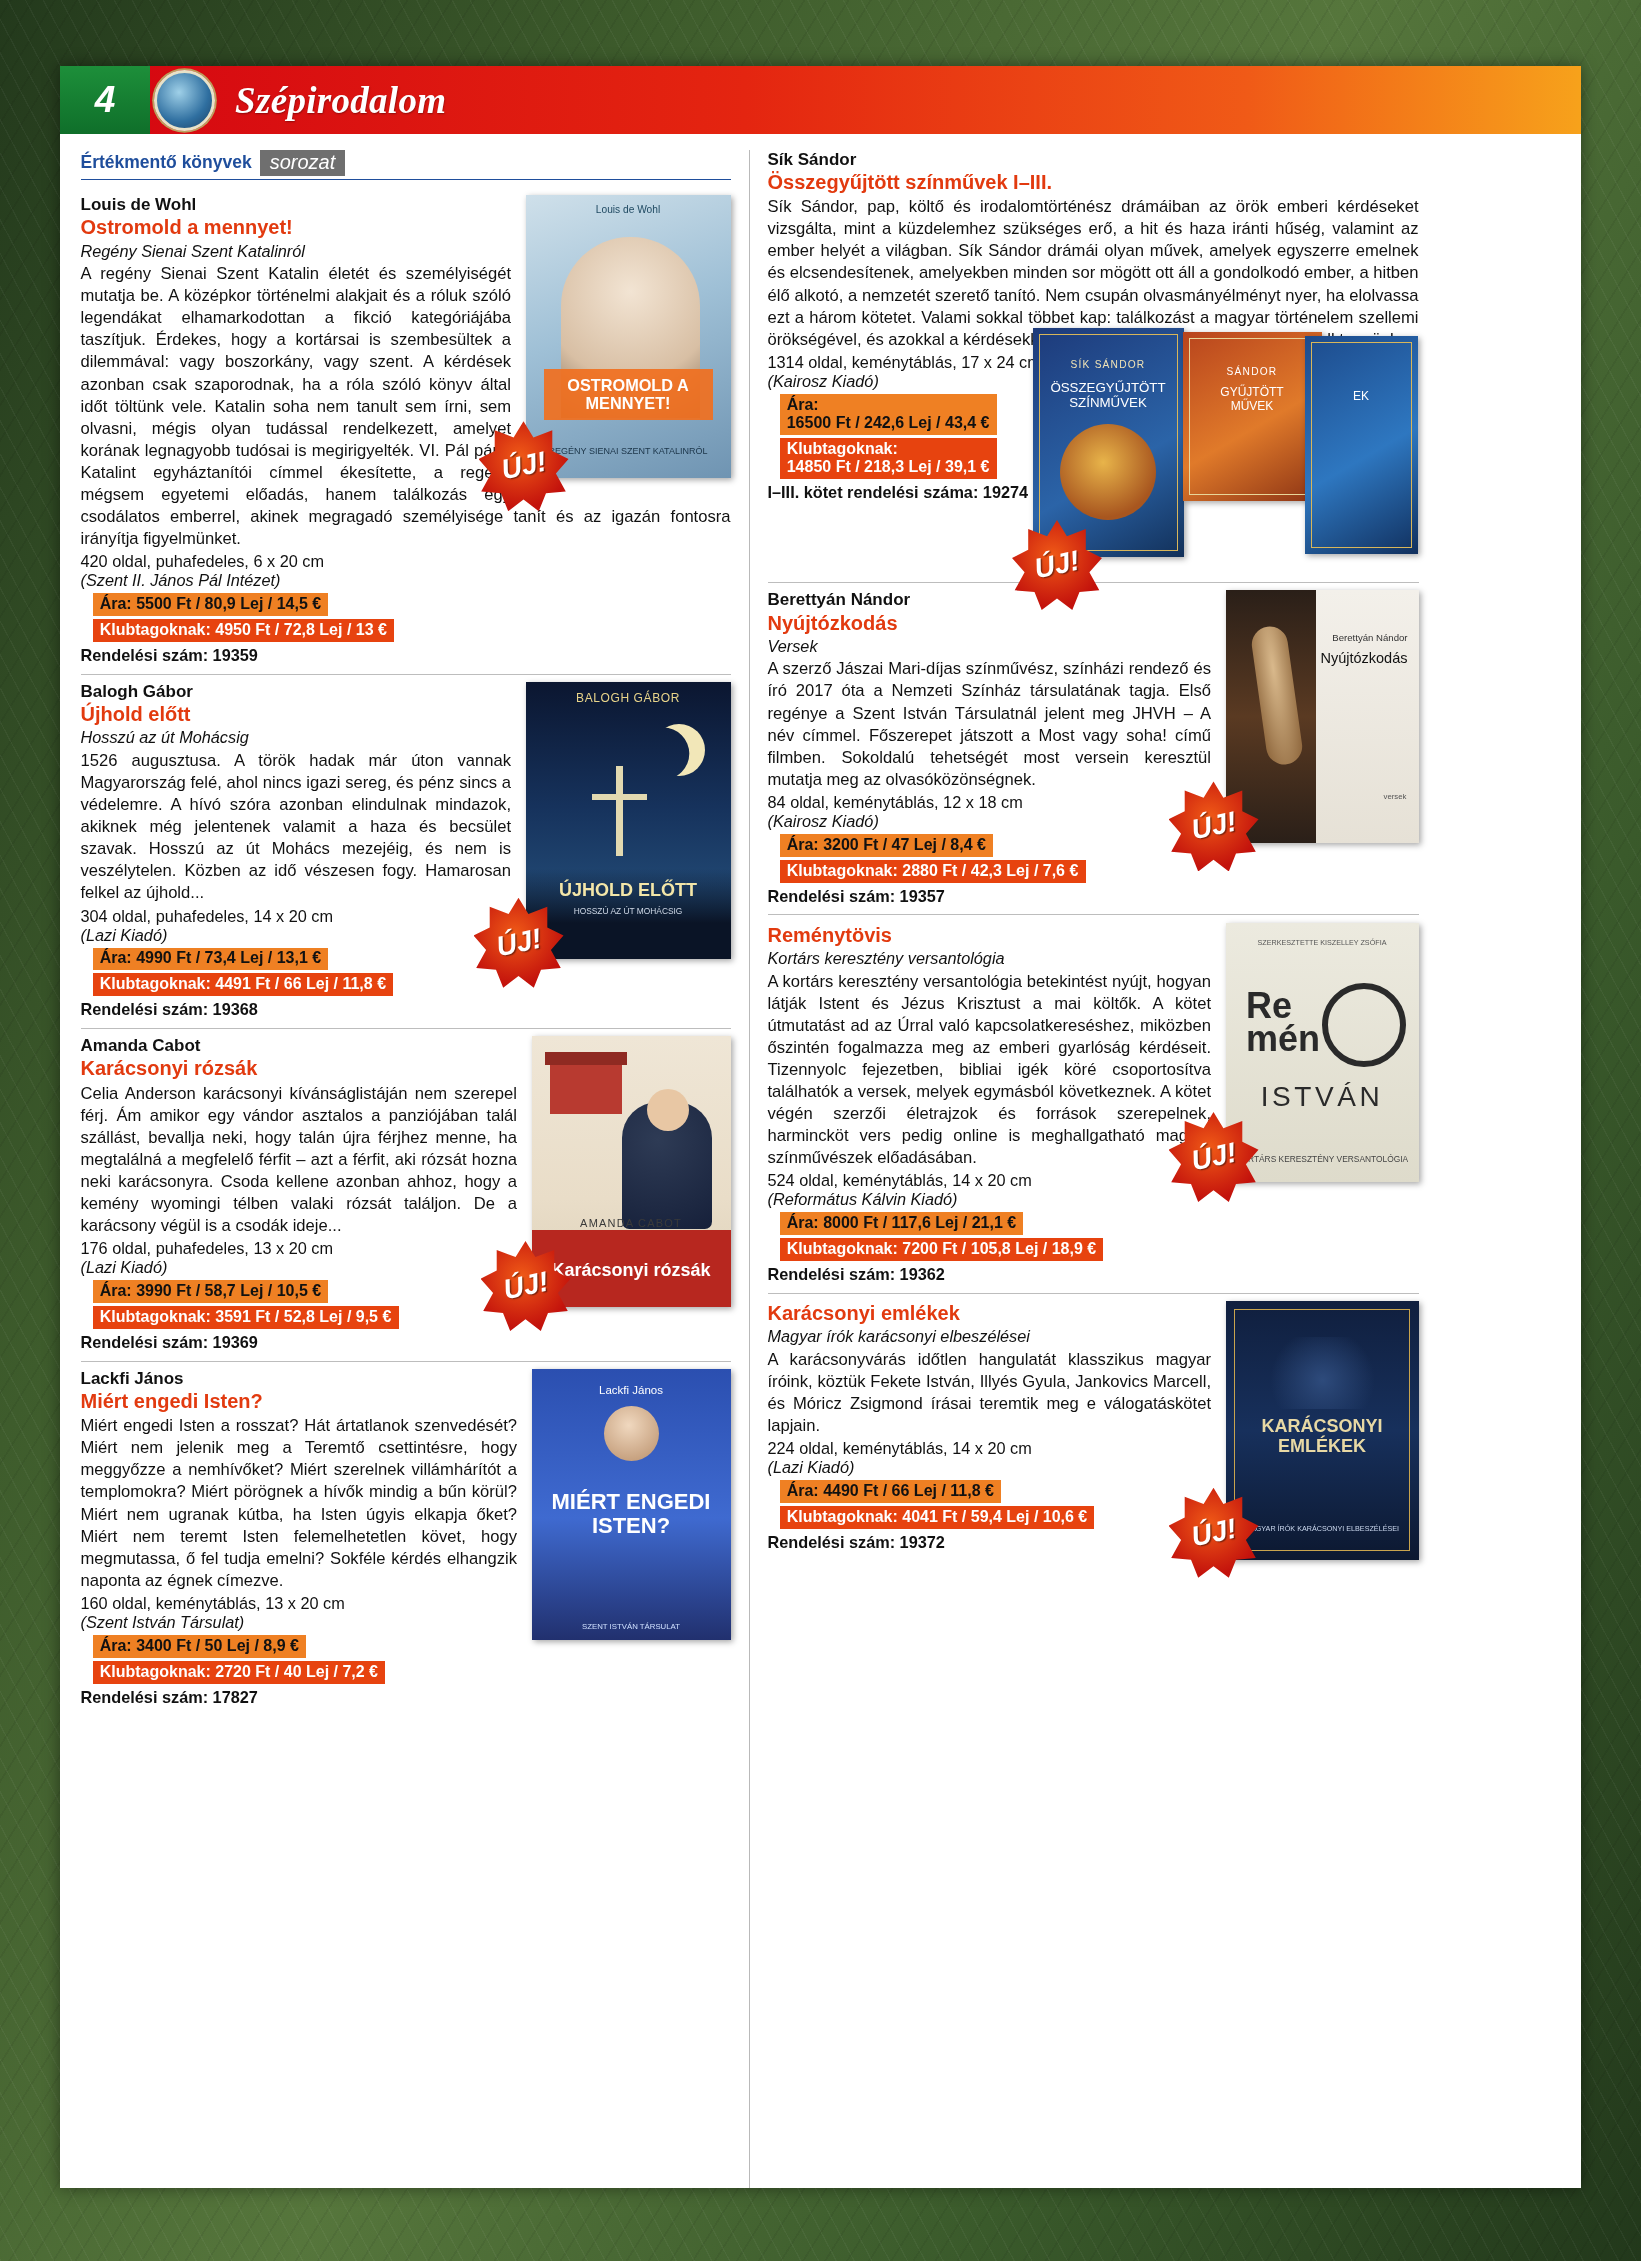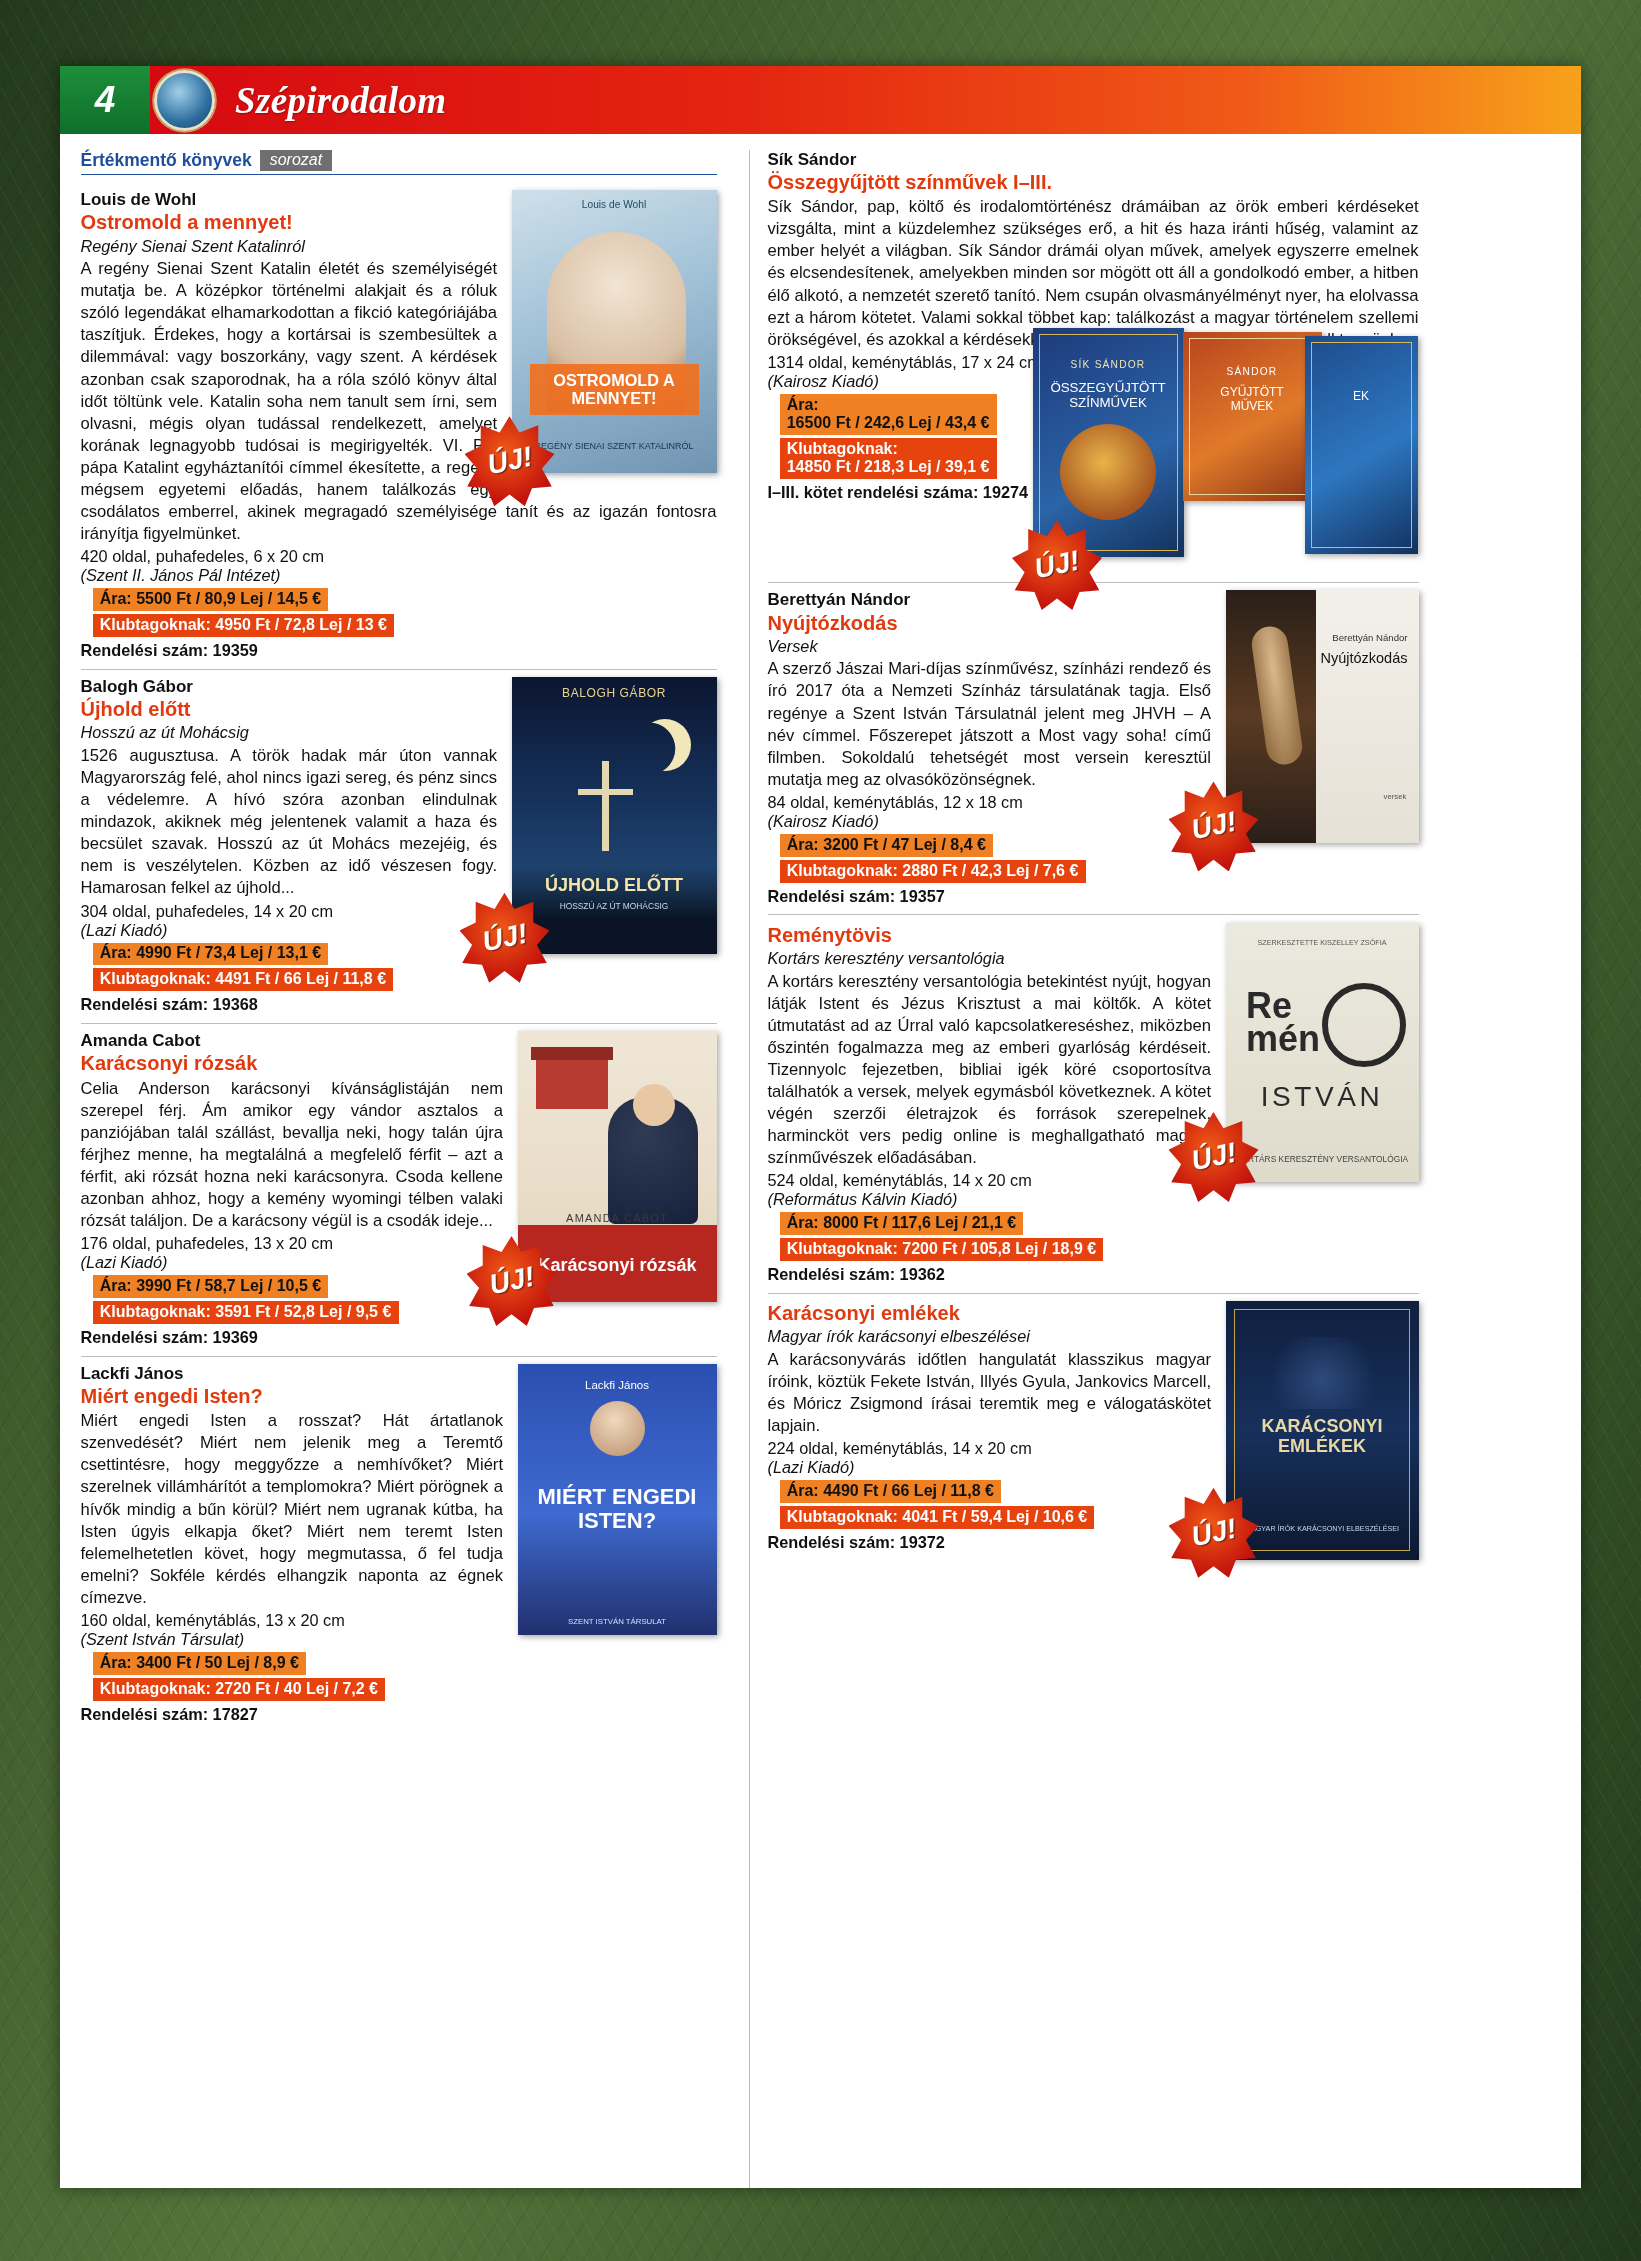--- a/index.html
+++ b/index.html
@@ -51,29 +51,29 @@
     margin-left:20.5px;color:#fff;font-size:37px;font-weight:bold;font-style:italic;
     font-family:"Liberation Serif", serif;letter-spacing:0.3px;
     text-shadow:0.6px 1.2px 1.8px rgba(0,0,0,.35);
   }
   .content{
     position:absolute;left:0;right:0;top:68px;bottom:0;
     padding:15.7px 20.5px 0 20.5px;box-sizing:border-box;
     display:flex;gap:0;
   }
   .col{width:669px;box-sizing:border-box;position:relative;}
-  .col.left{padding-right:32px;border-right:0.6px solid #b9b9b9;}
+  .col.left{padding-right:18px;border-right:0.6px solid #b9b9b9;}
   .col.right{padding-left:18px;}
 
   .series-head{
     display:flex;align-items:center;border-bottom:1.2px solid #1f4e9c;margin-bottom:8.4px;
   }
   .series-head .t1{color:#1f4e9c;font-size:17.5px;font-weight:bold;padding-bottom:2.4px;}
   .series-head .t2{
-    margin-left:8.4px;background:#6f6f6f;color:#fff;font-style:italic;font-size:16px;
+    margin-left:8.4px;background:#6f6f6f;color:#fff;font-style:italic;font-size:20px;
     padding:1.2px 9.6px 2.4px 9.6px;margin-bottom:2.4px;
   }
 
   .entry{position:relative;padding:7.2px 0 8.4px 0;}
   .entry + .entry{border-top:0.6px solid #bdbdbd;}
   .author{font-size:17px;font-weight:bold;color:#111;margin-bottom:1.2px;}
   .title{font-size:20px;font-weight:bold;color:#e23a0f;margin:1.2px 0 2.4px 0;}
   .subtitle{font-size:16.3px;font-style:italic;color:#111;margin-bottom:2.4px;}
   .body{font-size:16.6px;line-height:1.33;color:#111;text-align:justify;}
   .meta{font-size:16.3px;color:#111;margin-top:2.4px;}

